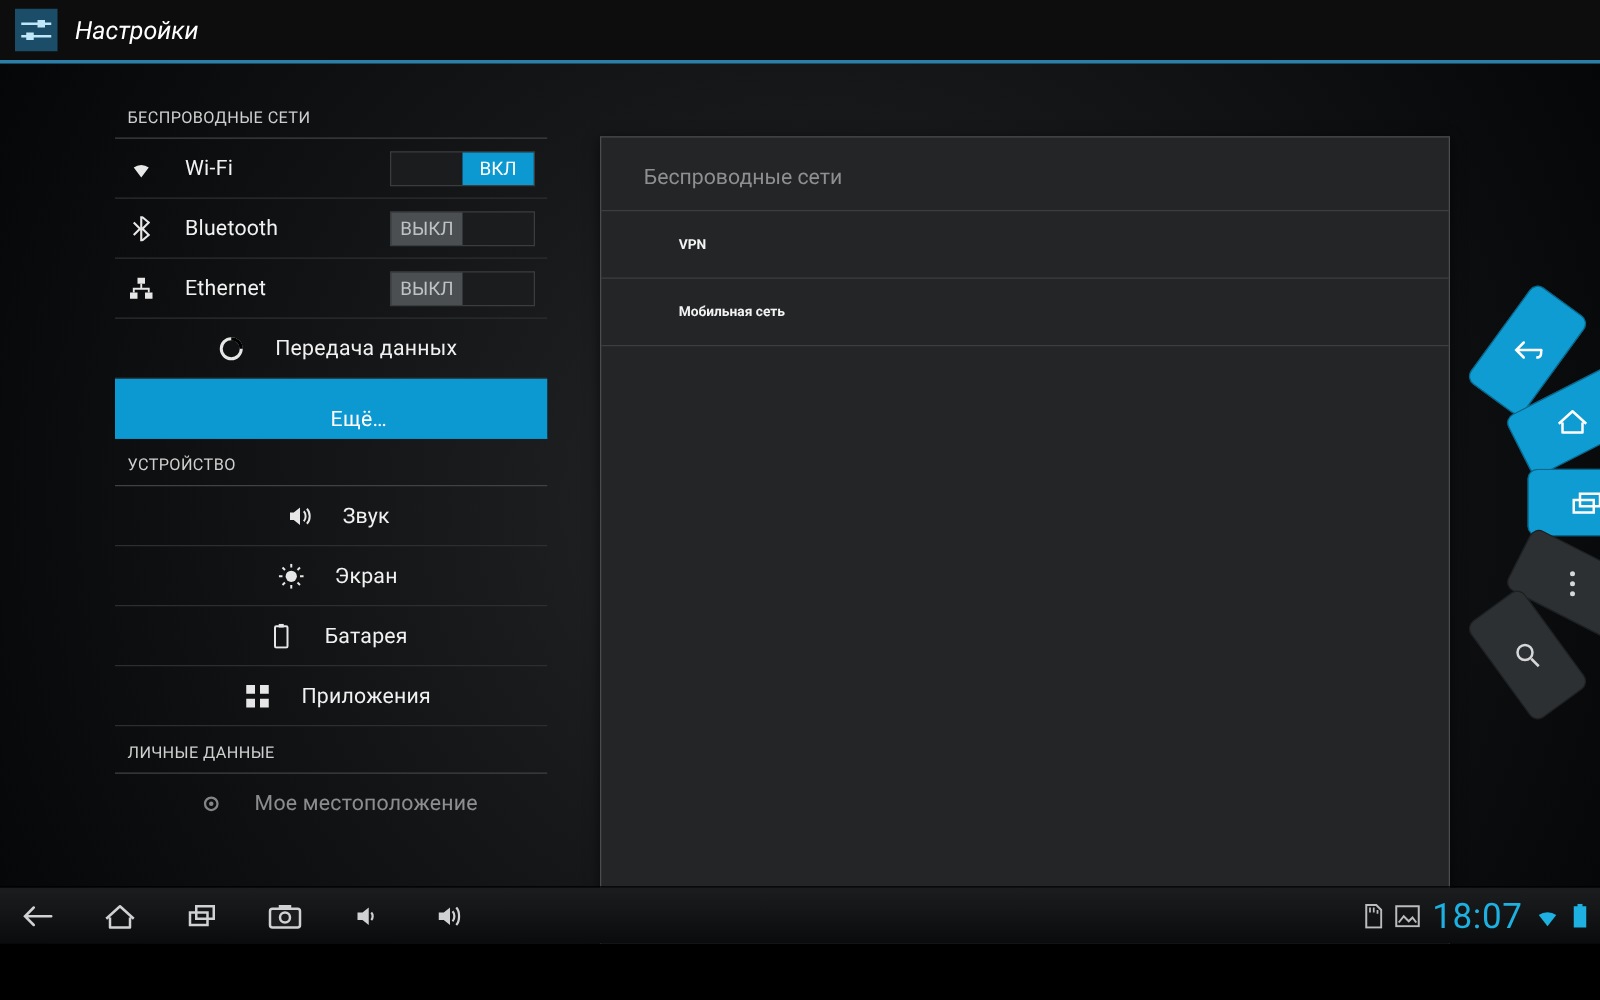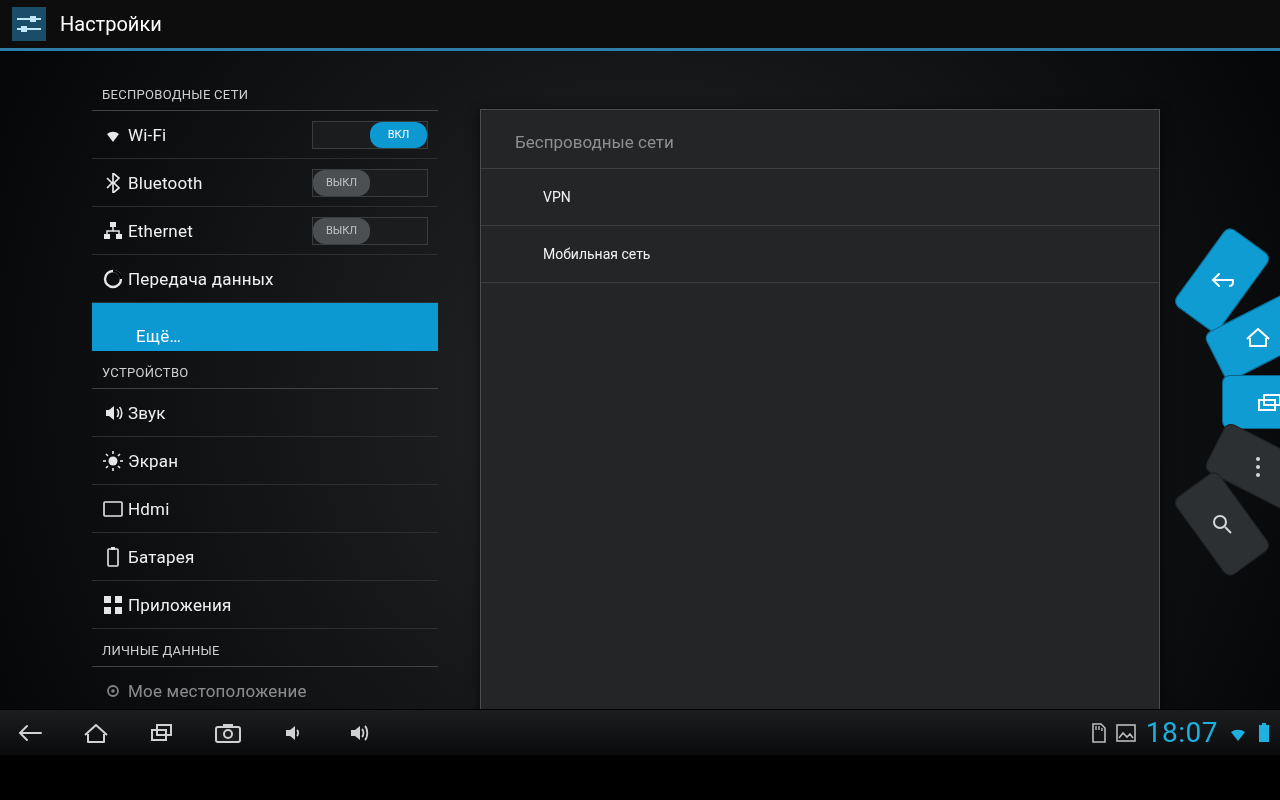--- a/index.html
+++ b/index.html
@@ -1,44 +1,44 @@
 <!DOCTYPE html>
 <html><head>
 <meta charset="utf-8">
 <style>
   * { margin:0; padding:0; box-sizing:border-box; font-family:Roboto,Arial,sans-serif; -webkit-font-smoothing:antialiased; }
   html,body { width:1280px; height:800px; background:#000; color:#fff; overflow:hidden; }
 
   
   .actionbar { display:flex; align-items:center; height:48px; background:#0d0d0d; padding:0 12px; gap:14px; position:relative; z-index:30; }
   .actionbar-icon { width:34px; height:34px; background:#1b4c68; position:relative; display:flex; align-items:center; justify-content:center; }
-  .actionbar-title { font-size:20px; color:#fff; font-weight:400; }
+  .actionbar-title { font-size:20px; color:#fff; font-weight:400;font-style:italic; }
   .blue-line { height:3px; background:#2b7fa8; }
 
   .workspace { position:relative; height:704px; background:radial-gradient(circle at 50% 50%, #232628 0%, #131416 55%, #050607 100%); overflow:hidden; }
 
   
   .settings-col { position:absolute; left:92px; top:22px; width:346px; height:680px; overflow:hidden; }
   .section-title { font-size:13px; letter-spacing:.3px; color:#cfcfcf; padding:14px 10px 8px 10px; border-bottom:1px solid #3f4346; }
-  .row { display:flex; align-items:center; height:48px; border-bottom:1px solid #2c2f31; padding-left:10px; gap:4px; cursor:pointer; }
+  .row { display:flex; align-items:center; height:48px; border-bottom:1px solid #2c2f31; padding-left:10px; gap:24px; cursor:pointer;justify-content:center; }
   .row.selected { background:#0c98d1; border-bottom-color:#0c98d1; }
   .row .ic { width:22px; display:flex; align-items:center; justify-content:center; color:#e9e9e9; }
   .row .lbl { font-size:17px; color:#f1f1f1; letter-spacing:.2px; }
   .row.selected .lbl { color:#fff;margin-top:18px; }
   .row .sw { margin-left:auto; margin-right:10px; width:116px; height:28px; background:#1a1c1e; position:relative; border:1px solid #3a3d40; display:flex; font-size:13px; }
-  .sw .knob { position:absolute; top:0; height:100%; width:50%; display:flex; align-items:center; justify-content:center; font-size:11px;border-radius:12px; }
+  .sw .knob { position:absolute; top:0; height:100%; width:50%; display:flex; align-items:center; justify-content:center; font-size:15px; }
   .sw.off .knob { left:0; background:#4c4f52; color:#bfc2c4; }
   .sw.on  .knob { right:0; background:#0c98d1; color:#fff; }
   .row.indent { padding-left:44px; }
 
   
   .detail-panel { position:absolute; left:480px; top:58px; width:680px; height:676px;
     background:#232527; border:1px solid #4a4d4f; box-shadow:0 2px 10px rgba(0,0,0,.6); }
   .detail-head { font-size:17px; color:#8d8f90; padding:22px 34px 16px; border-bottom:1px solid #3c3e40; }
-  .detail-row { font-size:14px; color:#f3f3f3; padding:20px 62px; border-bottom:1px solid #3c3e40; cursor:pointer; }
+  .detail-row { font-size:11px; color:#f3f3f3; padding:20px 62px; border-bottom:1px solid #3c3e40; cursor:pointer;font-weight:bold; }
 
   
   .sysbar { position:absolute; bottom:0; left:0; width:100%; height:46px;
     background:linear-gradient(to bottom,#1b1d1f,#0a0b0c); display:flex; align-items:center; padding:0 10px; border-top:1px solid #000; z-index:30; }
   .sysbar .nav { display:flex; gap:26px; align-items:center; }
   .sysbar .nav .navbtn { width:40px; height:40px; display:flex; align-items:center; justify-content:center; color:#cfd1d2; cursor:pointer; }
   .sysbar .status { margin-left:auto; display:flex; align-items:center; gap:10px; color:#b9b9b9; }
   .sysbar .clock { font-size:28px; color:#1db0e0; letter-spacing:.5px; }
 
   
@@ -156,28 +156,20 @@
               <line x1="3" y1="3" x2="5" y2="5"></line>
               <line x1="15" y1="15" x2="17" y2="17"></line>
               <line x1="15" y1="5" x2="17" y2="3"></line>
               <line x1="3" y1="17" x2="5" y2="15"></line>
             </g>
           </svg>
       </span>
       <span class="lbl">Экран</span>
     </div>
 
-    <div class="row">
-      <span class="ic">
-        <svg width="20" height="16" viewBox="0 0 20 16">
-            <rect x="1" y="1" width="18" height="14" rx="1" stroke="#e6e6e6" stroke-width="1.6" fill="none"></rect>
-          </svg>
-      </span>
-      <span class="lbl">Hdmi</span>
-    </div>
 
 
     <div class="row">
       <span class="ic">
         <svg width="14" height="20" viewBox="0 0 14 20">
             <rect x="2" y="2" width="10" height="17" rx="1" stroke="#e6e6e6" stroke-width="1.6" fill="none"></rect>
             <rect x="5" y="0" width="4" height="3" fill="#e6e6e6"></rect>
           </svg>
       </span>
       <span class="lbl">Батарея</span>

